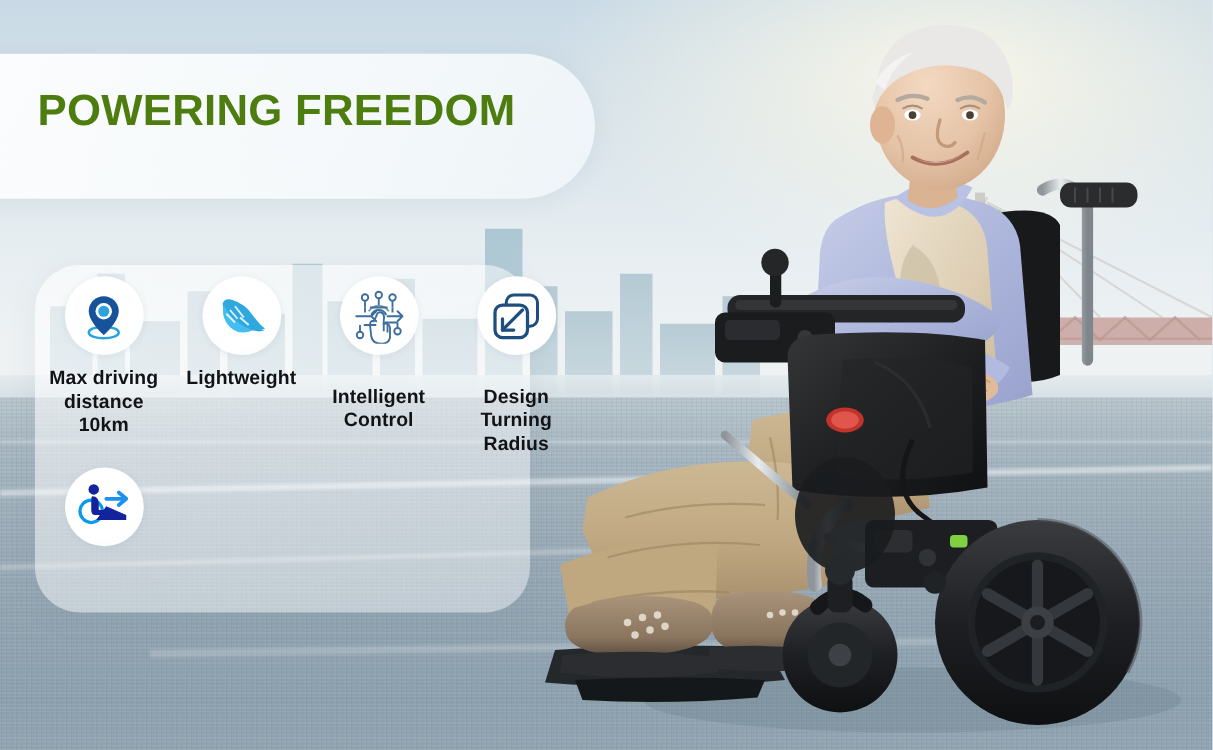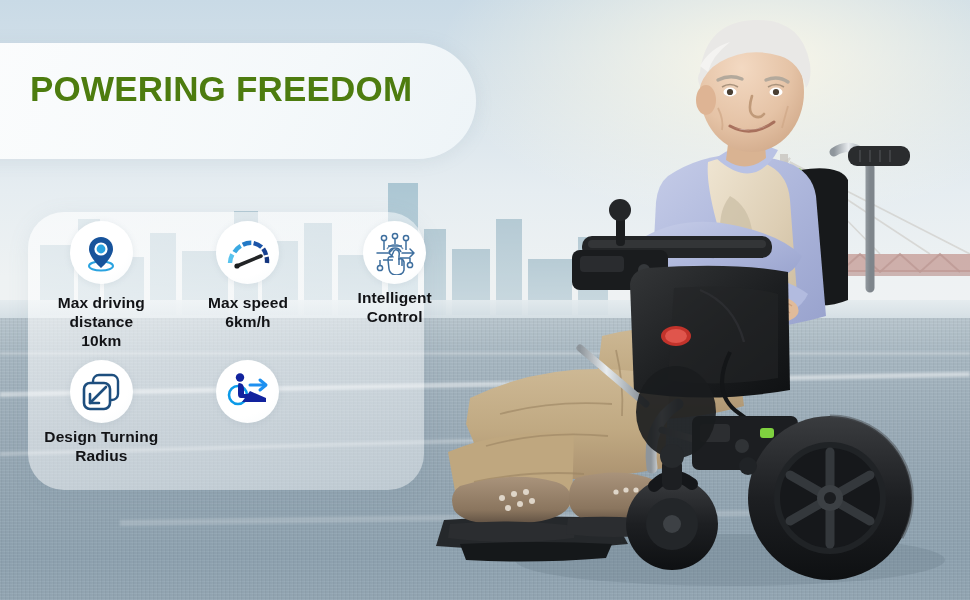--- a/index.html
+++ b/index.html
@@ -62,39 +62,39 @@
 
   
   .feature-panel{
     position:absolute;left:28px;top:212px;width:396px;height:278px;
     background:linear-gradient(150deg, rgba(255,255,255,.62) 0%, rgba(252,253,254,.50) 45%, rgba(248,251,253,.44) 100%);
     border-radius:36px;
     box-shadow:0 4px 22px rgba(110,135,155,.10);
   }
   .feature-grid{
     position:absolute;left:28px;top:212px;width:440px;height:278px;
-    display:grid;grid-template-columns:repeat(3,1fr);grid-template-rows:repeat(2,1fr);
+    display:grid;grid-template-columns:repeat(4,1fr);grid-template-rows:repeat(2,1fr);
   }
   .feature{
     display:flex;flex-direction:column;align-items:center;
     padding-top:9px;
   }
   .ficon{
     width:63px;height:63px;border-radius:50%;
     background:radial-gradient(circle at 38% 32%, #ffffff 0%, #ffffff 62%, #f7fafb 100%);
     box-shadow:0 1px 6px rgba(120,140,155,.14);
     display:flex;align-items:center;justify-content:center;
     flex:0 0 auto;
   }
   .flabel{
     margin-top:9px;text-align:center;color:#121316;
     font-weight:700;font-size:15.5px;line-height:19px;letter-spacing:.1px;
     white-space:pre-line;
   }
-  .row2 .flabel{margin-top:4px;}
+  .row2 .flabel{margin-top:24px;}
 
   
   .subject{position:absolute;left:430px;top:0;width:540px;height:600px;}
 </style>
 </head>
 <body>
 
 <div class="stage">
 
   <div class="bg-sky"></div>
@@ -365,39 +365,32 @@
           <path d="M20 4 c-6.6 0 -12 5.3 -12 11.9 c0 8.6 12 19.1 12 19.1 s12 -10.5 12 -19.1 C32 9.3 26.6 4 20 4 z" fill="#17539b"></path>
           <circle cx="20" cy="16" r="6.6" fill="#ffffff"></circle>
           <circle cx="20" cy="16" r="4.4" fill="#2aa3e0"></circle>
         </svg>
       </div>
       <div class="flabel">Max driving
 distance
 10km</div>
     </div>
 
-
     <div class="feature">
       <div class="ficon">
-        <svg width="44" height="40" viewBox="0 0 44 40">
-          <g fill="none" stroke-width="4.4" stroke-linecap="butt">
-            <path d="M4 30 a18 18 0 0 1 2.4 -8.6" stroke="#59c3ee"></path>
-            <path d="M8.4 19.2 a18 18 0 0 1 6.3 -6.3" stroke="#3aa9e2"></path>
-            <path d="M16.8 11.8 a18 18 0 0 1 8.5 -2" stroke="#2279c6"></path>
-            <path d="M27.6 10.2 a18 18 0 0 1 8 4" stroke="#1b54a8"></path>
-            <path d="M37.2 15.8 a18 18 0 0 1 2.8 6.2" stroke="#17408f"></path>
-            <path d="M40.6 24 a18 18 0 0 1 .4 6" stroke="#14357e"></path>
-          </g>
-          <path d="M11 33 L35 23" stroke="#222426" stroke-width="3.6" stroke-linecap="round"></path>
-          <circle cx="11" cy="33" r="2.6" fill="#1b1d1f"></circle>
+        <svg width="42" height="42" viewBox="0 0 42 42">
+          <path d="M6 11 q2 -5 8 -3 q10 3 16 12 q5 7 10 11 q-10 3 -20 -1 q-12 -5 -14 -19 z" fill="#2fa8e0"></path>
+          <path d="M7 12 q8 16 24 20 q-14 6 -22 -6 q-4 -7 -2 -14 z" fill="#45bdf0"></path>
+          <path d="M12 16 l6 7 M16 13 l7 9 M9 19 l7 7 M20 22 l7 6" stroke="#ffffff" stroke-width="1.5" opacity=".85"></path>
+          <path d="M28 27 q8 5 12 5 q-6 3 -14 -2 z" fill="#2fa8e0"></path>
         </svg>
       </div>
-      <div class="flabel">Max speed
-6km/h</div>
+      <div class="flabel">Lightweight</div>
     </div>
+
 
     <div class="feature row2">
       <div class="ficon">
         <svg width="44" height="44" viewBox="0 0 44 44">
           <g stroke="#3d6e9e" stroke-width="1.5" fill="none">
             <circle cx="11" cy="7" r="2.6"></circle>
               <circle cx="22" cy="5" r="2.6"></circle>
               <circle cx="33" cy="7" r="2.6"></circle>
             <circle cx="7" cy="37" r="2.6"></circle>
               <circle cx="37" cy="34" r="2.6"></circle>

